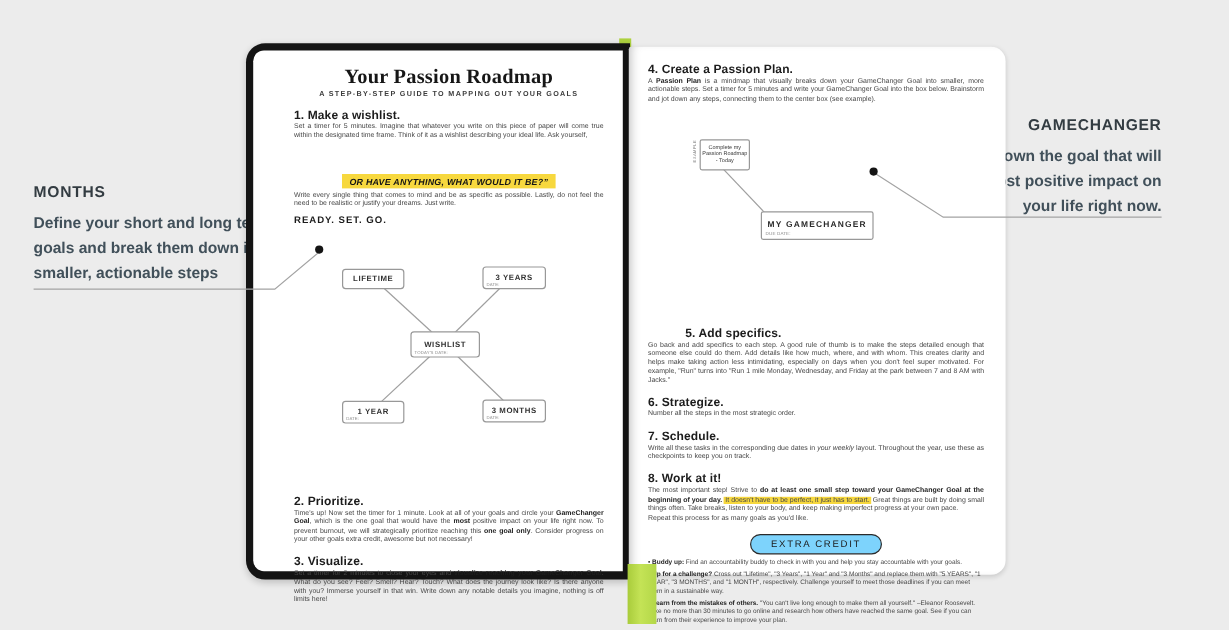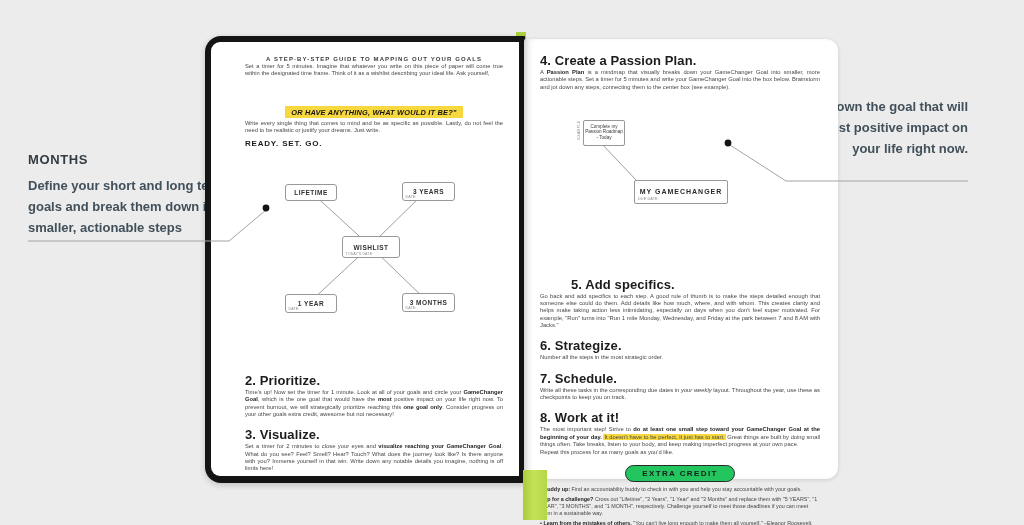--- a/index.html
+++ b/index.html
@@ -25,21 +25,21 @@
               border-radius:2px 12px 12px 2px;z-index:3;
               box-shadow:inset 7px 0 9px -6px rgba(0,0,0,.28), 0 1px 4px rgba(0,0,0,.14);}
   .ribbon{position:absolute;left:523px;top:470px;width:24px;height:50px;z-index:4;
           background:linear-gradient(90deg,#a9cc3b,#c4e356 45%,#b3d748);}
 
   
   .pg{position:absolute;inset:0;}
   h1.ptitle{margin:0;text-align:center;font-family:"Liberation Serif",serif;font-weight:bold;
             font-size:17px;letter-spacing:.2px;color:#161616;}
   .psub{margin:2px 0 0 0;text-align:center;font-size:6px;letter-spacing:1.1px;font-weight:bold;color:#3c3c3c;}
-  h2.sec{margin:9px 0 1px 0;font-size:13px;color:#1c1c1c;letter-spacing:.1px;}
+  h2.sec{margin:9px 0 1px 0;font-size:10px;color:#1c1c1c;letter-spacing:.1px;}
   p.body{margin:1px 0 0 0;font-size:5.8px;line-height:7.3px;color:#474747;text-align:justify;}
   .b{font-weight:bold;color:#1e1e1e;}
   .i{font-style:italic;}
   .h{background:#f7d83e;padding:0 1px;}
   .quote{margin-top:5px;text-align:center;}
   .quote span{display:inline-block;background:#f7d83e;color:#141414;font-weight:bold;font-style:italic;
               font-size:7.4px;line-height:9px;padding:1.5px 6px;margin-top:1.5px;letter-spacing:.2px;}
   .ready{margin:5px 0 0 0;font-size:8px;font-weight:bold;letter-spacing:.8px;color:#1c1c1c;}
 
   
@@ -56,48 +56,51 @@
   .exmap{position:relative;height:176px;margin:6px -18px 0 -16px;width:314px;}
   .exbox{position:absolute;left:59px;top:23px;width:42px;height:26px;background:#fff;border:1px solid #989898;
          border-radius:2px;font-size:4.6px;line-height:5.6px;text-align:center;color:#3a3a3a;padding-top:3px;box-sizing:border-box;}
   .exlabel{position:absolute;left:42px;top:31px;width:26px;transform:rotate(-90deg);transform-origin:center;
            font-size:3.4px;letter-spacing:.4px;color:#777;text-align:center;}
   .gcbox{position:absolute;left:110px;top:83px;width:92px;height:22px;background:#fff;border:1px solid #989898;
          border-radius:2px;display:flex;align-items:center;justify-content:center;
          font-size:7px;letter-spacing:1px;font-weight:bold;color:#2a2a2a;}
   .gcsub{position:absolute;left:3px;bottom:2px;font-size:3.8px;font-weight:normal;letter-spacing:.1px;color:#8d8d8d;}
   .pill{display:block;width:fit-content;margin:9px auto 0 auto;border:1.2px solid #2a2a2a;border-radius:11px;
-        padding:3px 16px;font-size:8px;font-weight:bold;letter-spacing:1.4px;color:#1c1c1c;background:#22c55e;}
+        padding:3px 16px;font-size:8px;font-weight:normal;letter-spacing:1.4px;color:#1c1c1c;background:#7dd3fc;}
   p.bullet{margin:3.5px 0 0 0;font-size:5.4px;line-height:6.8px;color:#474747;text-align:left;}
 </style>
 </head>
 <body>
 
 <div class="canvas">
 
   <div class="note note-left">
     <h3>MONTHS</h3>
     <p>Define your short and long term</p>
     <p>goals and break them down into</p>
     <p>smaller, actionable steps</p>
   </div>
 
   <div class="note note-right">
+    <h3>GAMECHANGER</h3>
     <p>Break down the goal that will</p>
     <p>have the most positive impact on</p>
     <p>your life right now.</p>
   </div>
 
   <div class="ribbon-top"></div>
 
   <div class="book-cover">
     <div class="page-left">
       <div class="content-l pg">
+        <h1 class="ptitle">Your Passion Roadmap</h1>
         <p class="psub">A STEP-BY-STEP GUIDE TO MAPPING OUT YOUR GOALS</p>
 
+        <h2 class="sec">1. Make a wishlist.</h2>
         <p class="body">Set a timer for 5 minutes. Imagine that whatever you write on this piece of paper will come true within the designated time frame. Think of it as a wishlist describing your ideal life. Ask yourself,</p>
 
         <div class="quote">
           <br>
           <span>OR HAVE ANYTHING, WHAT WOULD IT BE?”</span>
         </div>
 
         <p class="body">Write every single thing that comes to mind and be as specific as possible. Lastly, do not feel the need to be realistic or justify your dreams. Just write.</p>
         <p class="ready">READY. SET. GO.</p>
 

